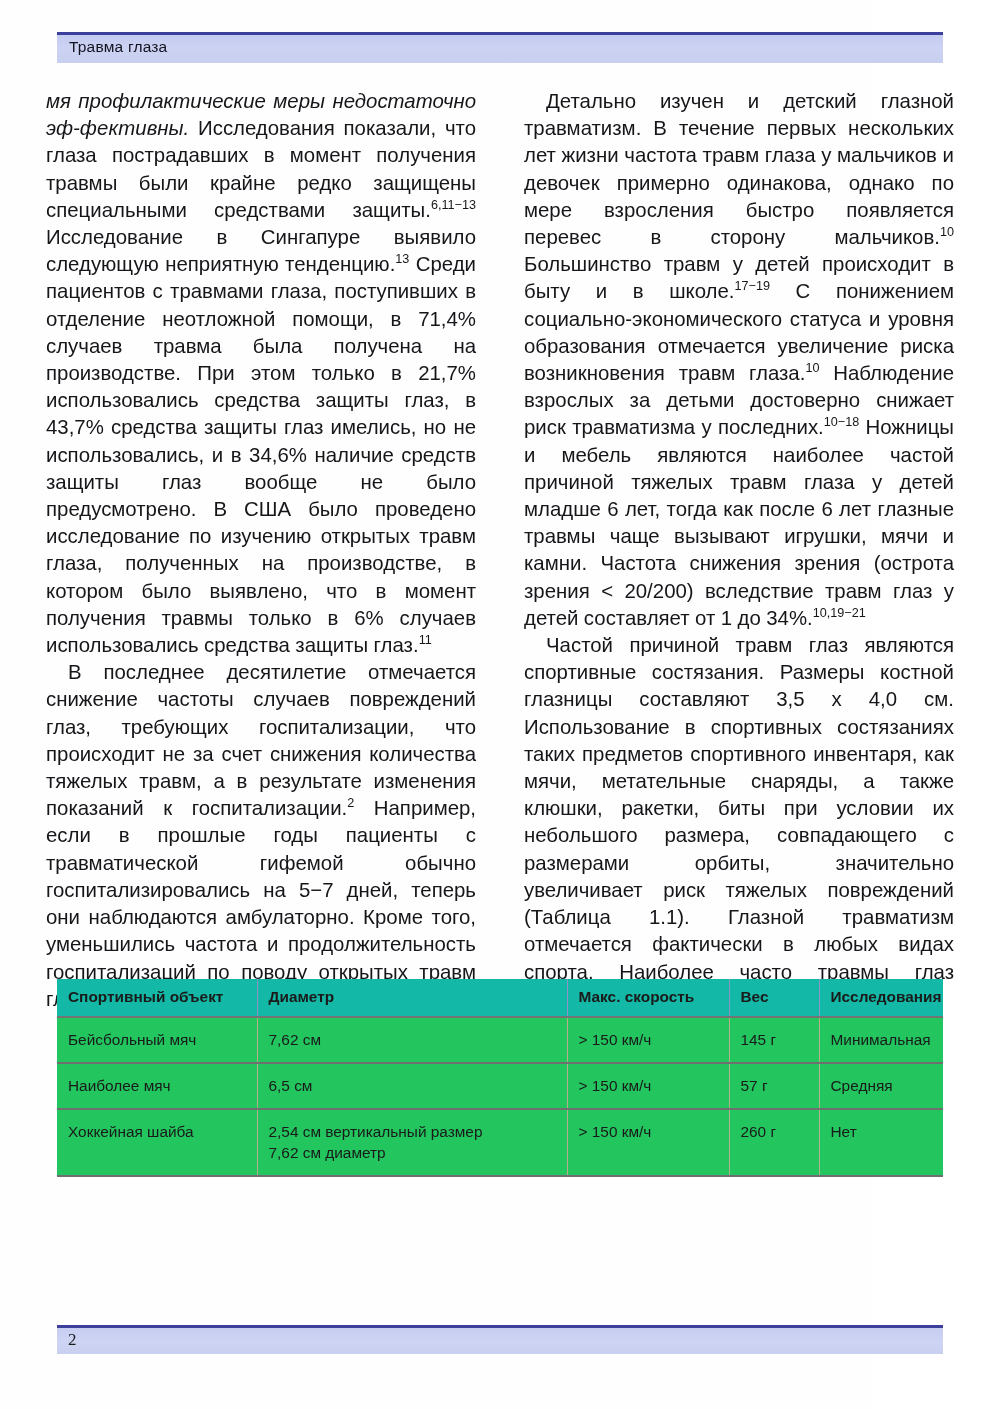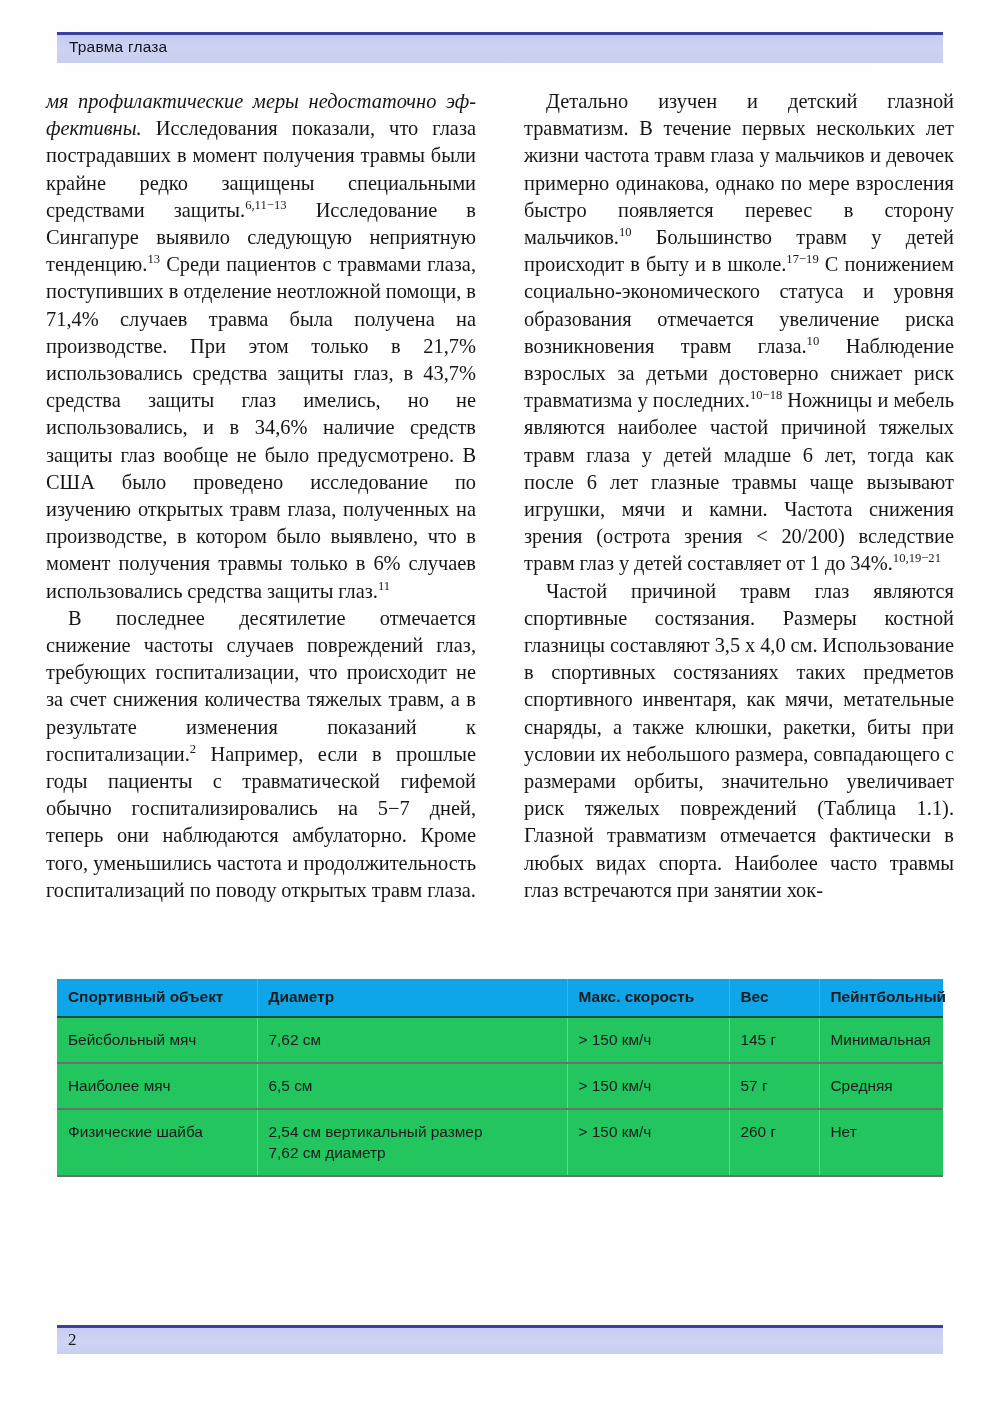--- a/index.html
+++ b/index.html
@@ -51,21 +51,21 @@
     top: 88px;
     width: 908px;
     display: flex;
     gap: 48px;
   }
   .col {
     width: 430px;
   }
   .col p {
     margin: 0;
-    font-family: Liberation Serif, serif;
+    font-family: Liberation Sans, sans-serif;
     font-size: 20.4px;
     line-height: 27.2px;
     color: #16161a;
     text-align: justify;
     text-justify: inter-word;
     -webkit-hyphens: none;
     hyphens: none;
     word-spacing: -0.2px;
   }
   .col p.indent {
@@ -102,26 +102,26 @@
   }
   table.data {
     width: 100%;
     border-collapse: collapse;
     table-layout: fixed;
     font-family: "Liberation Sans", sans-serif;
     font-size: 15.4px;
     color: #1a1a1a;
   }
   table.data th {
-    background: #0ea5e9;
+    background: #14b8a6;
     font-weight: bold;
     text-align: left;
     padding: 9px 11px 10px 11px;
     border-right: 1px solid #8e93c4;
-    border-bottom: 2px solid #14532d;
+    border-bottom: 2px solid #737373;
     vertical-align: middle;
     white-space: nowrap;
   }
   table.data th:last-child { border-right: none; }
   table.data td {
     background: #22c55e;
     padding: 11px 11px 12px 11px;
     border-right: 1px solid #b9ad8c;
     border-bottom: 2px solid #6f6f6f;
     vertical-align: top;
@@ -182,40 +182,40 @@
           <col class="c3">
           <col class="c4">
           <col class="c5">
       </colgroup>
       <thead>
         <tr>
           <th>Спортивный объект</th>
           <th>Диаметр</th>
           <th>Макс. скорость</th>
           <th>Вес</th>
-          <th>Пейнтбольный</th>
+          <th>Исследования</th>
         </tr>
       </thead>
       <tbody id="table-rows">
           <tr>
             <td>Бейсбольный мяч</td>
             <td>7,62 см</td>
             <td>&gt; 150 км/ч</td>
             <td>145 г</td>
             <td>Минимальная</td>
           </tr>
           <tr>
             <td>Наиболее мяч</td>
             <td>6,5 см</td>
             <td>&gt; 150 км/ч</td>
             <td>57 г</td>
             <td>Средняя</td>
           </tr>
           <tr>
-            <td>Физические шайба</td>
+            <td>Хоккейная шайба</td>
             <td>2,54 см вертикальный размер<br>7,62 см диаметр</td>
             <td>&gt; 150 км/ч</td>
             <td>260 г</td>
             <td>Нет</td>
           </tr>
         </tbody>
     </table>
   </div>
 
   <div class="footer">

